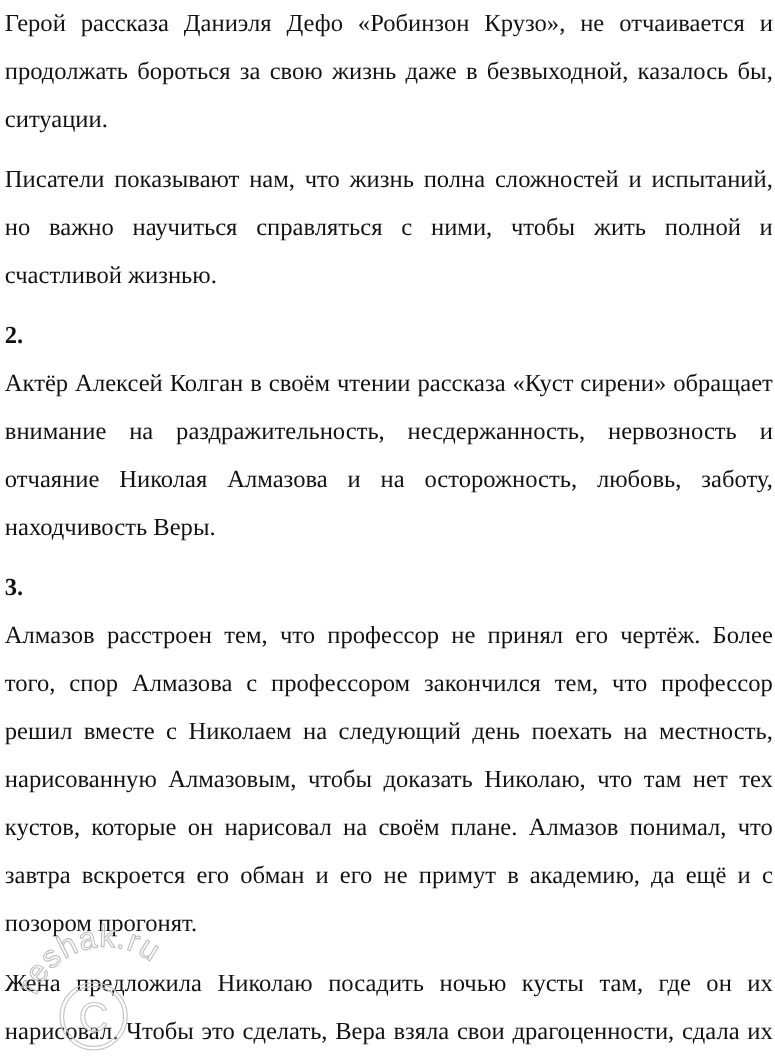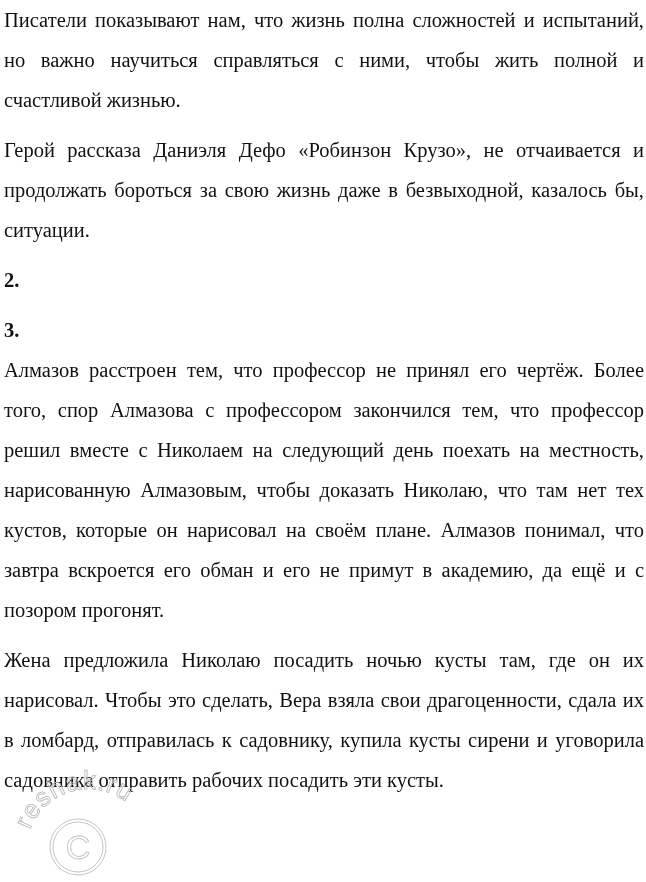--- a/index.html
+++ b/index.html
@@ -16,23 +16,24 @@
   .num { font-weight: bold; margin: 10px 0 0 0; line-height: 40px; }
   .watermark {
     position: absolute; left: 10px; top: 735px; width: 160px; height: 150px;
     pointer-events: none;
   }
 </style>
 </head>
 <body>
 
 <div class="page">
+  <p class="para">Герой рассказа Даниэля Дефо «Робинзон Крузо», не отчаивается и продолжать бороться за свою жизнь даже в безвыходной, казалось бы, ситуации.</p>
   <p class="para">Писатели показывают нам, что жизнь полна сложностей и испытаний, но важно научиться справляться с ними, чтобы жить полной и счастливой жизнью.</p>
-  <p class="para">Герой рассказа Даниэля Дефо «Робинзон Крузо», не отчаивается и продолжать бороться за свою жизнь даже в безвыходной, казалось бы, ситуации.</p>
   <p class="num">2.</p>
+  <p class="para" style="margin-top:0">Актёр Алексей Колган в своём чтении рассказа «Куст сирени» обращает внимание на раздражительность, несдержанность, нервозность и отчаяние Николая Алмазова и на осторожность, любовь, заботу, находчивость Веры.</p>
   <p class="num">3.</p>
   <p class="para" style="margin-top:0">Алмазов расстроен тем, что профессор не принял его чертёж. Более того, спор Алмазова с профессором закончился тем, что профессор решил вместе с Николаем на следующий день поехать на местность, нарисованную Алмазовым, чтобы доказать Николаю, что там нет тех кустов, которые он нарисовал на своём плане. Алмазов понимал, что завтра вскроется его обман и его не примут в академию, да ещё и с позором прогонят.</p>
   <p class="para">Жена предложила Николаю посадить ночью кусты там, где он их нарисовал. Чтобы это сделать, Вера взяла свои драгоценности, сдала их в ломбард, отправилась к садовнику, купила кусты сирени и уговорила садовника отправить рабочих посадить эти кусты.</p>
 </div>
 
 <svg class="watermark" viewBox="0 0 160 150" xmlns="http://www.w3.org/2000/svg">
   <defs>
     <path id="wmArc" d="M 20 95 A 62 62 0 0 1 140 110" fill="none"></path>
   </defs>
   <text font-family="Liberation Sans, sans-serif" font-size="26" fill="none" stroke="#bdbdbd" stroke-width="0.9" letter-spacing="1">

